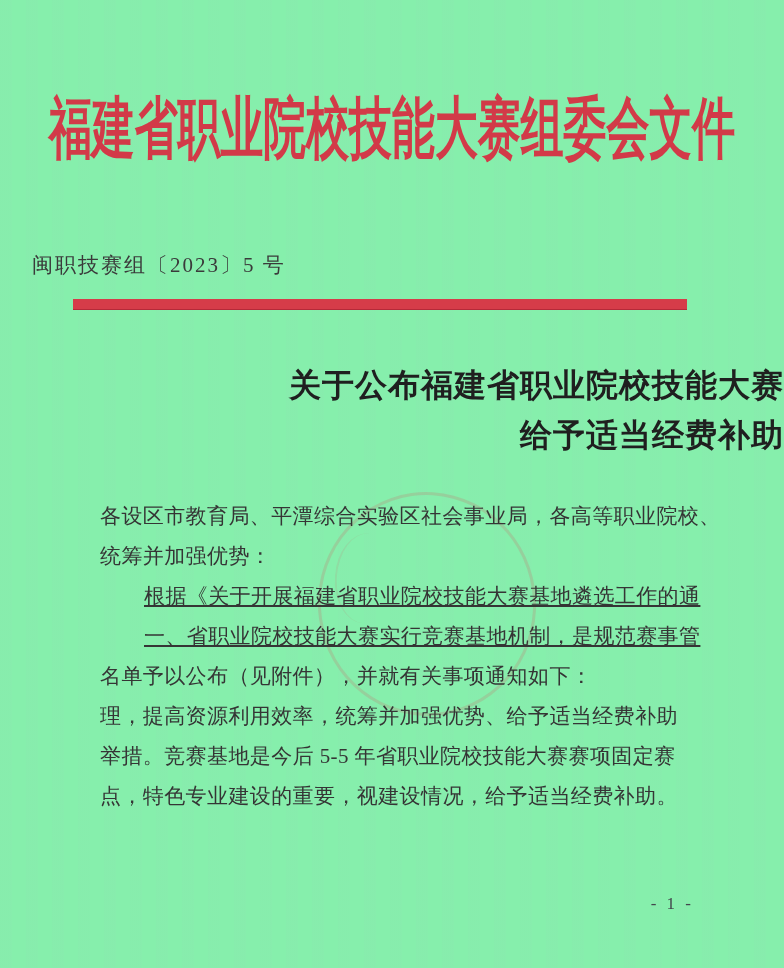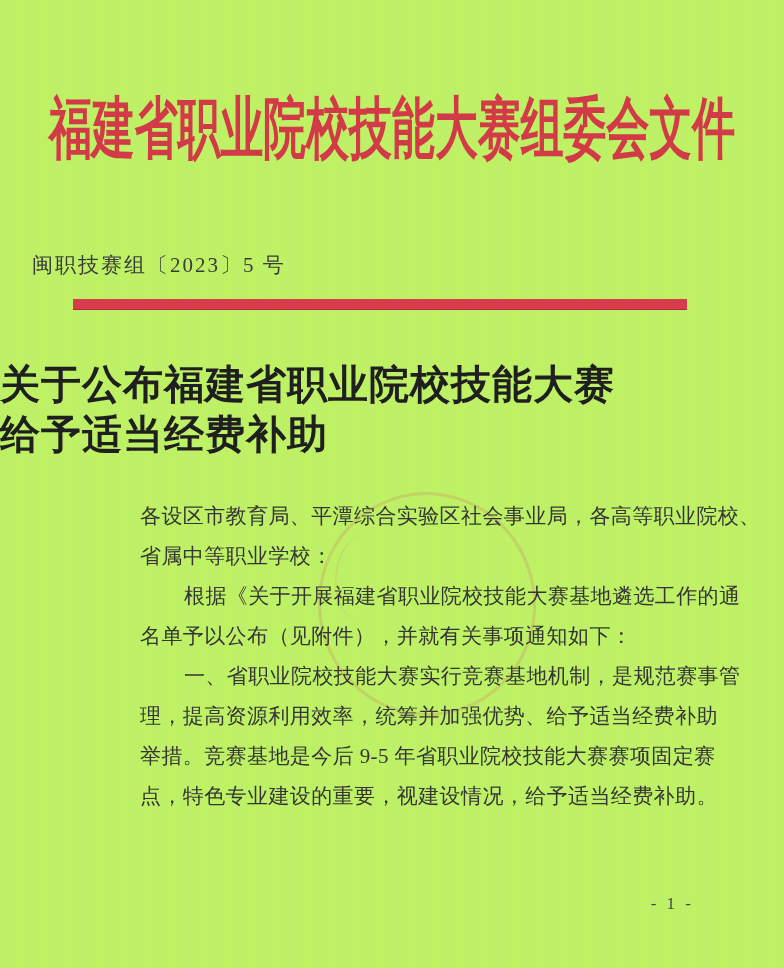--- a/index.html
+++ b/index.html
@@ -5,21 +5,21 @@
   html, body {
     margin: 0;
     padding: 0;
     background: #ffffff;
   }
   .page {
     position: relative;
     width: 784px;
     height: 968px;
     margin: 0 auto;
-    background: #bef264;
+    background: #86efac;
     overflow: hidden;
     font-family: "Liberation Serif", "DejaVu Serif", serif;
   }
   
   .page::before {
     content: "";
     position: absolute;
     inset: 0;
     background: repeating-linear-gradient(
       90deg,
@@ -71,22 +71,22 @@
     background: var(--rule-red, #d63c49);
     border-bottom: 1px solid #b52a38;
   }
 
   
   .doc-title {
     position: absolute;
     top: 360px;
     left: 0;
     width: 100%;
-    text-align: left;
-    font-size: 40px;
+    text-align: right;
+    font-size: 32px;
     font-weight: bold;
     color: #1f1f1f;
     line-height: 50px;
     letter-spacing: 1px;
   }
 
   
   .seal-bleed {
     position: absolute;
     left: 318px;
@@ -117,24 +117,24 @@
     left: 100px;
     width: 606px;
     font-size: 21px;
     line-height: 40px;
     color: #353535;
     letter-spacing: 0.4px;
   }
   .body-line {
     height: 40px;
     white-space: nowrap;
-    margin-left: 40px;
   }
   .body-line.indent {
     text-indent: 44px;
+    text-decoration: underline;
   }
 
   
   .page-number {
     position: absolute;
     top: 894px;
     right: 90px;
     font-size: 17px;
     letter-spacing: 3px;
     color: #44464d;
@@ -157,26 +157,26 @@
   <div class="doc-title">
     <div>关于公布福建省职业院校技能大赛</div>
     <div>给予适当经费补助</div>
   </div>
 
   <div class="seal-bleed"></div>
 
   <div class="body-text">
 
     <div class="body-line">各设区市教育局、平潭综合实验区社会事业局，各高等职业院校、</div>
-    <div class="body-line">省属中等职业学校：</div>
+    <div class="body-line">统筹并加强优势：</div>
 
     <div class="body-line indent">根据《关于开展福建省职业院校技能大赛基地遴选工作的通</div>
+    <div class="body-line indent">一、省职业院校技能大赛实行竞赛基地机制，是规范赛事管</div>
+
     <div class="body-line">名单予以公布（见附件），并就有关事项通知如下：</div>
-
-    <div class="body-line indent">一、省职业院校技能大赛实行竞赛基地机制，是规范赛事管</div>
     <div class="body-line">理，提高资源利用效率，统筹并加强优势、给予适当经费补助</div>
-    <div class="body-line">举措。竞赛基地是今后 9-5 年省职业院校技能大赛赛项固定赛</div>
+    <div class="body-line">举措。竞赛基地是今后 5-5 年省职业院校技能大赛赛项固定赛</div>
     <div class="body-line">点，特色专业建设的重要，视建设情况，给予适当经费补助。</div>
   </div>
 
   <div class="page-number">- 1 -</div>
 
 </div>
 
 </body></html>

